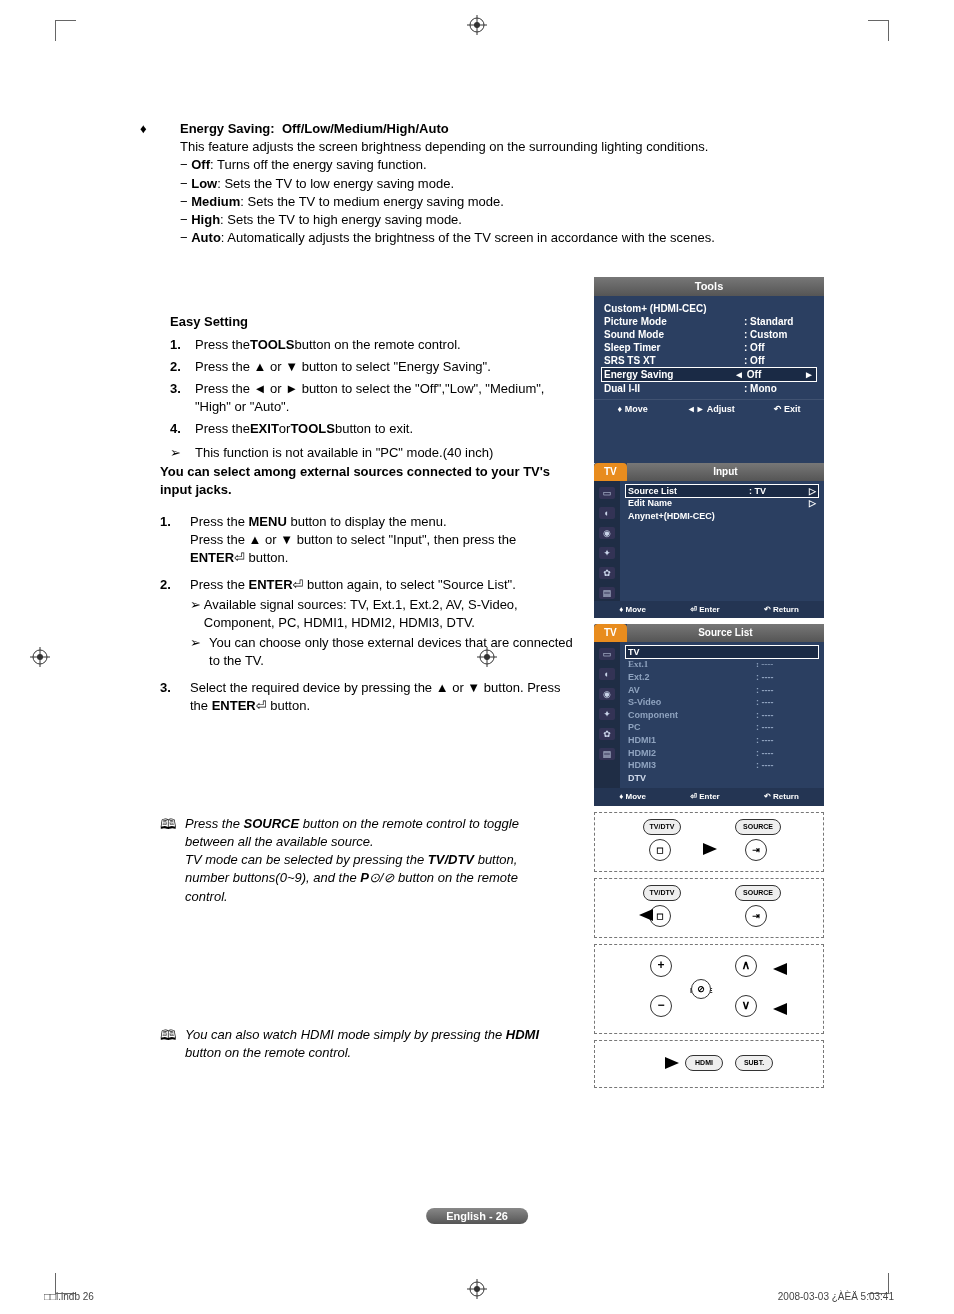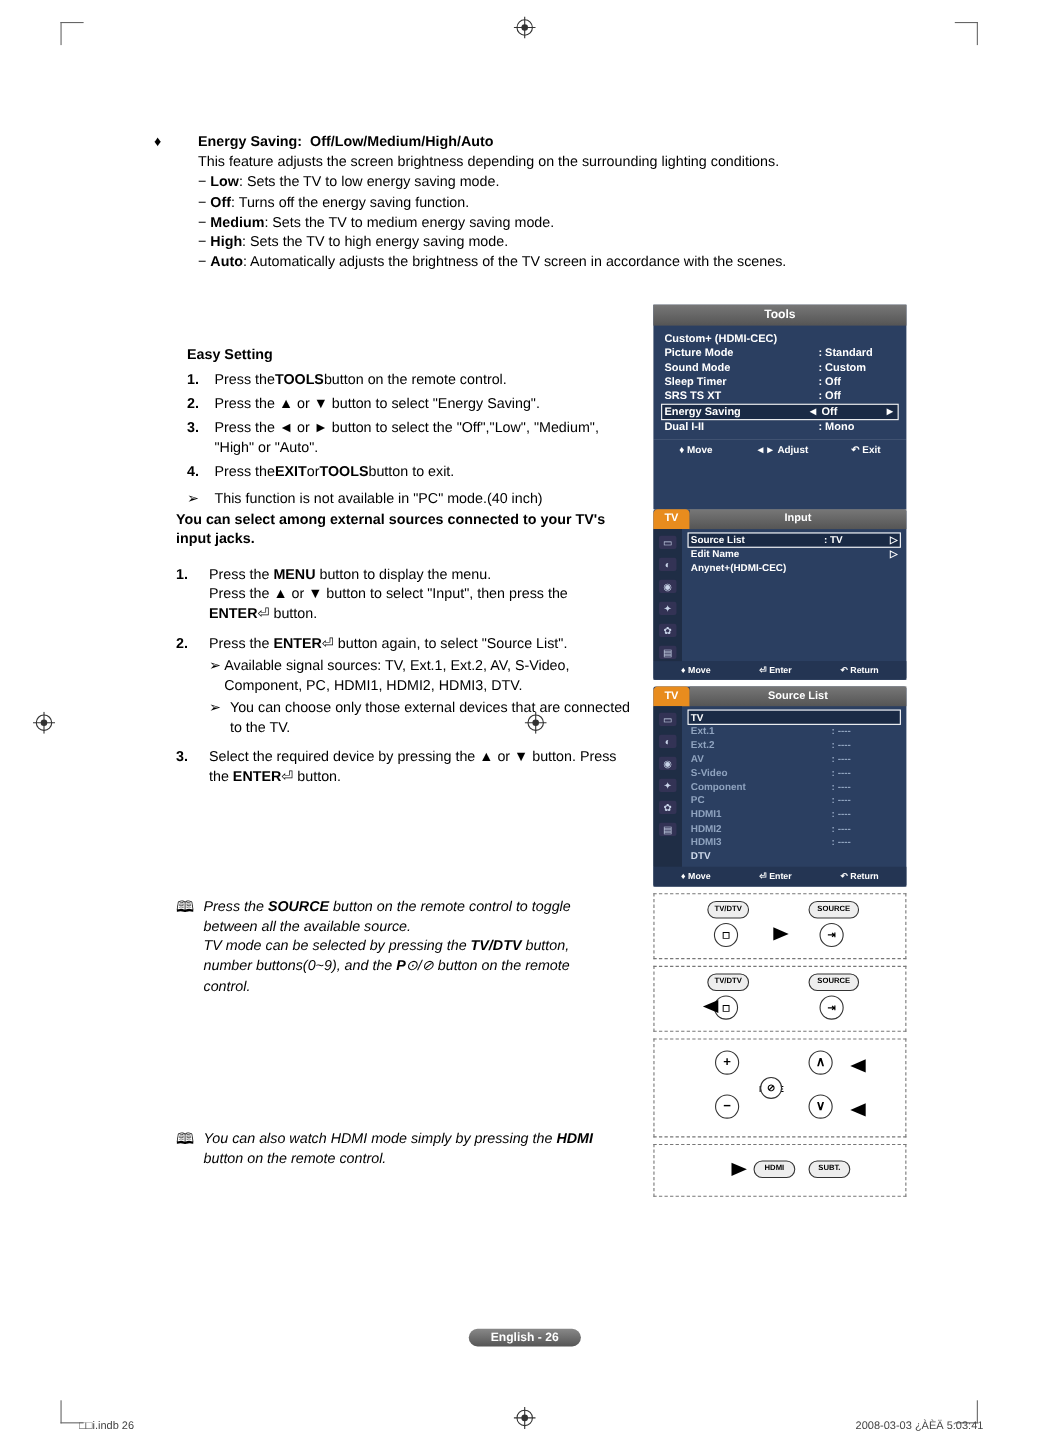--- a/index.html
+++ b/index.html
@@ -253,21 +253,21 @@
     font-weight: bold;
     padding: 2px 20px;
     border-radius: 10px;
   }
   .footer-meta {
     position: absolute;
     bottom: 12px;
     font-size: 10px;
     color: #444;
   }
-  .footer-left { left: 72px; }
+  .footer-left { left: 44px; }
   .footer-right { right: 60px; }
   b { font-weight: bold; }
 </style>
 </head>
 <body>
 
 <div class="page">
 
   <svg class="reg-mark reg-top" viewBox="0 0 20 20">
       <circle cx="10" cy="10" r="7" fill="none" stroke="#333"></circle>
@@ -302,22 +302,22 @@
 
     <div class="section1">
       <div class="bullet-row">
         <div class="dia">♦</div>
         <div class="feat">
           <div>
             <b><span>Energy Saving:</span>&nbsp;&nbsp;<span>Off/Low/Medium/High/Auto</span></b>
           </div>
           <div>This feature adjusts the screen brightness depending on the surrounding lighting conditions.</div>
           <div class="sublist" id="es-items">
+              <div>− <b>Off</b>: Turns off the energy saving function.</div>
               <div>− <b>Low</b>: Sets the TV to low energy saving mode.</div>
-              <div>− <b>Off</b>: Turns off the energy saving function.</div>
               <div>− <b>Medium</b>: Sets the TV to medium energy saving mode.</div>
               <div>− <b>High</b>: Sets the TV to high energy saving mode.</div>
               <div>− <b>Auto</b>: Automatically adjusts the brightness of the TV screen in accordance with the scenes.</div>
             </div>
         </div>
       </div>
     </div>
 
     <div class="easy-setting">
       <div class="easy-left">
@@ -484,21 +484,21 @@
               <span>◉</span>
               <span>✦</span>
               <span>✿</span>
               <span>▤</span>
             </div>
             <div class="osd-content" id="osd-source-rows">
                 <div class="osd-row hl" style="color: rgb(255, 255, 255);">
                   <span class="osd-label">TV</span>
                   <span class="osd-val"></span>
                 </div>
-                <div class="osd-row" style="color: rgb(143, 163, 191);">
+                <div class="osd-row" style="color: rgb(143, 163, 191); font-family: Liberation Serif, serif;">
                   <span class="osd-label">Ext.1</span>
                   <span class="osd-val">: ----</span>
                 </div>
                 <div class="osd-row" style="color: rgb(143, 163, 191);">
                   <span class="osd-label">Ext.2</span>
                   <span class="osd-val">: ----</span>
                 </div>
                 <div class="osd-row" style="color: rgb(143, 163, 191); justify-content: space-between;">
                   <span class="osd-label">AV</span>
                   <span class="osd-val">: ----</span>

